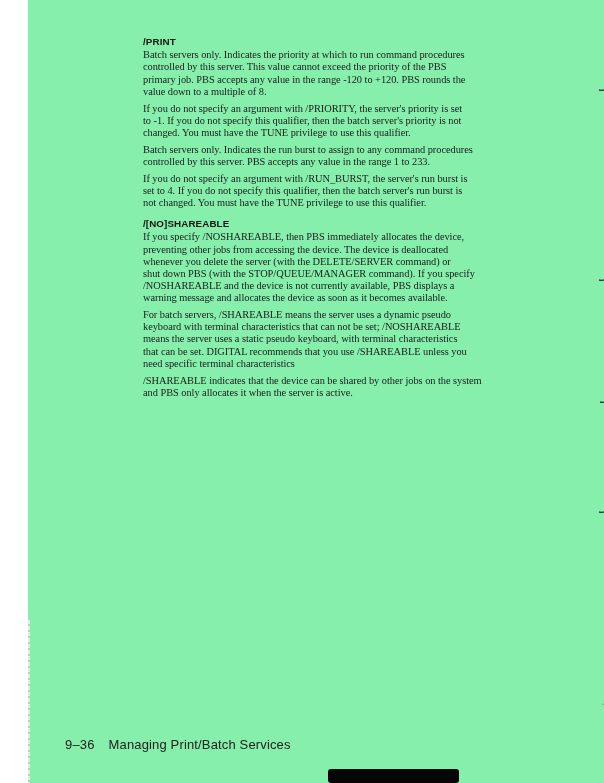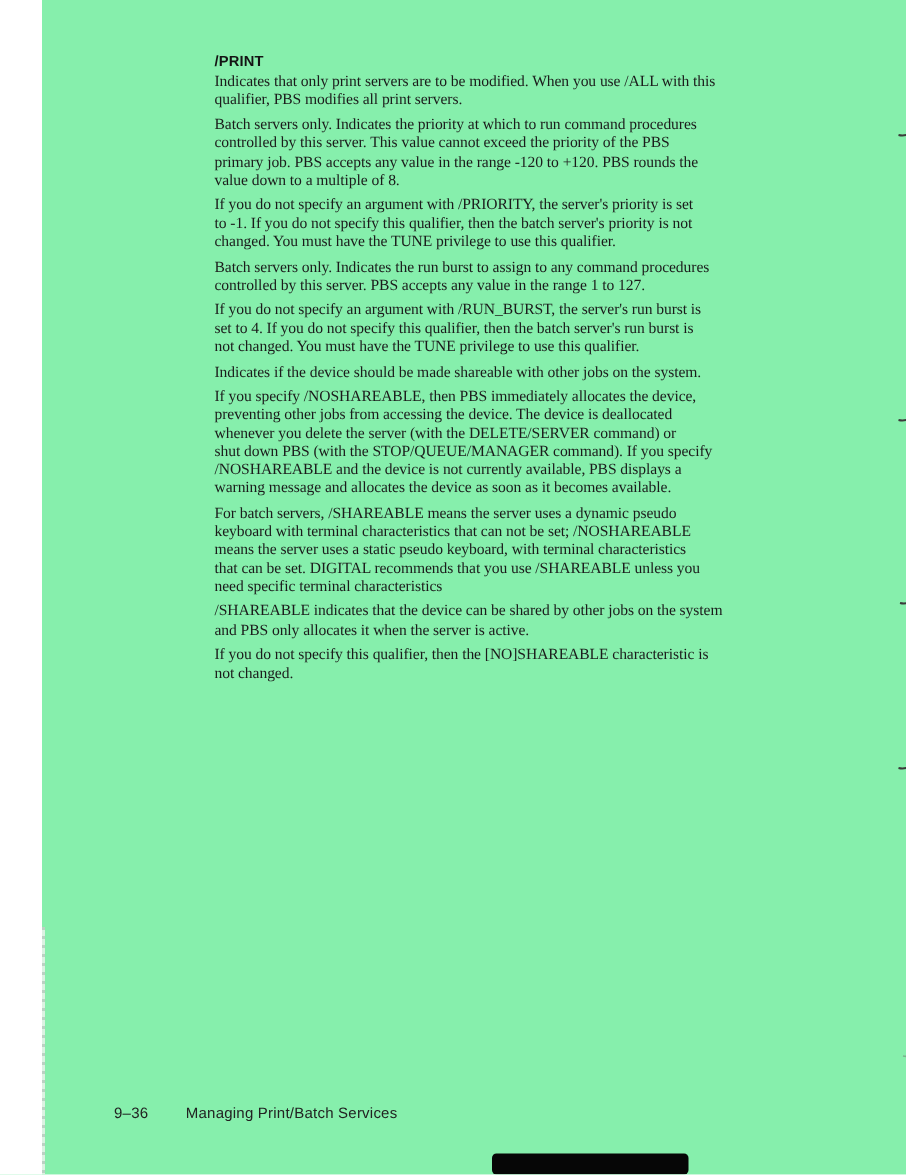--- a/index.html
+++ b/index.html
@@ -20,24 +20,24 @@
     font-family:"Liberation Sans", sans-serif;
     font-size:9.8px; line-height:12.2px; font-weight:bold;
     color:#141414; margin:9px 0 1px 0; letter-spacing:0.1px;
   }
   .content h2.first { margin-top:0; }
   .content p {
     margin:0 0 4.5px 0;
     white-space:pre-line;
   }
   .footer {
-    position:absolute; left:48px; top:737px;
+    position:absolute; left:37px; top:737px;
     font-family:"Liberation Sans", sans-serif;
-    font-size:10px; color:#222; letter-spacing:0.15px;
-    display:flex; gap:25px;
+    font-size:13px; color:#222; letter-spacing:0.15px;
+    display:flex; gap:14px;
   }
   
   .corner-mark { position:absolute; right:0; top:0; width:5px; height:9px; background:#101010; }
   .corner-mark-dot { position:absolute; right:1px; top:10px; width:3px; height:4px; background:#2e2e2e; }
   .change-bar { position:absolute; width:14px; height:7px; }
   .change-bar svg { display:block; }
   .cb-1 { left:570px; top:85px; }
   .cb-2 { left:570px; top:275px; }
   .cb-3 { left:571px; top:397px; }
   .cb-4 { left:570px; top:507px; }
@@ -84,53 +84,49 @@
   </span>
   <span class="change-bar cb-5">
     <svg width="14" height="7" viewBox="0 0 14 7">
         <path d="M1 5 Q5 6 8.5 4 T13 2" stroke="#6b6b6b" stroke-width="1.2" fill="none"></path>
       </svg>
   </span>
 
   <div class="content">
 
     <h2 class="first">/PRINT</h2>
-    <p>Indicates that only print servers are to be modified.  When you use /ALL with this
-qualifier, PBS modifies all print servers.</p>
 
     <p>Batch servers only.  Indicates the priority at which to run command procedures
 controlled by this server.  This value cannot exceed the priority of the PBS
 primary job.  PBS accepts any value in the range -120 to +120.  PBS rounds the
 value down to a multiple of 8.</p>
     <p>If you do not specify an argument with /PRIORITY, the server's priority is set
 to -1.  If you do not specify this qualifier, then the batch server's priority is not
 changed.  You must have the TUNE privilege to use this qualifier.</p>
 
     <p>Batch servers only.  Indicates the run burst to assign to any command procedures
-controlled by this server.  PBS accepts any value in the range 1 to 127.</p>
+controlled by this server.  PBS accepts any value in the range 1 to 233.</p>
     <p>If you do not specify an argument with /RUN_BURST, the server's run burst is
 set to 4.  If you do not specify this qualifier, then the batch server's run burst is
 not changed.  You must have the TUNE privilege to use this qualifier.</p>
 
-    <p>Indicates if the device should be made shareable with other jobs on the system.</p>
+    <h2>/[NO]SHAREABLE</h2>
     <p>If you specify /NOSHAREABLE, then PBS immediately allocates the device,
 preventing other jobs from accessing the device.  The device is deallocated
 whenever you delete the server (with the DELETE/SERVER command) or
 shut down PBS (with the STOP/QUEUE/MANAGER command).  If you specify
 /NOSHAREABLE and the device is not currently available, PBS displays a
 warning message and allocates the device as soon as it becomes available.</p>
     <p>For batch servers, /SHAREABLE means the server uses a dynamic pseudo
 keyboard with terminal characteristics that can not be set; /NOSHAREABLE
 means the server uses a static pseudo keyboard, with terminal characteristics
 that can be set.  DIGITAL recommends that you use /SHAREABLE unless you
 need specific terminal characteristics</p>
     <p>/SHAREABLE indicates that the device can be shared by other jobs on the system
 and PBS only allocates it when the server is active.</p>
-    <p>If you do not specify this qualifier, then the [NO]SHAREABLE characteristic is
-not changed.</p>
 
   </div>
 
   <div class="footer">
     <span>9–36</span>
     <span>Managing Print/Batch Services</span>
   </div>
 
 </div>
 

